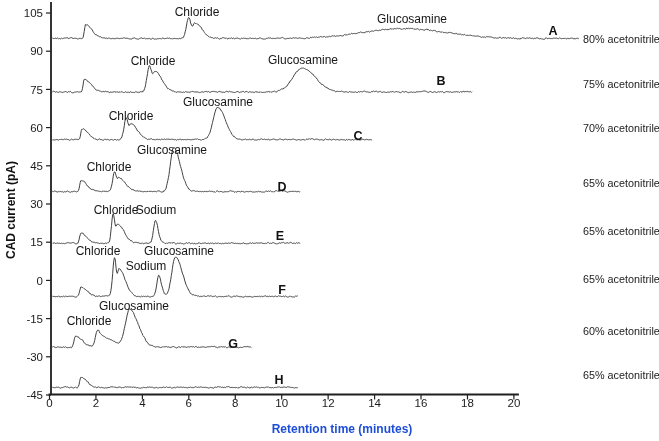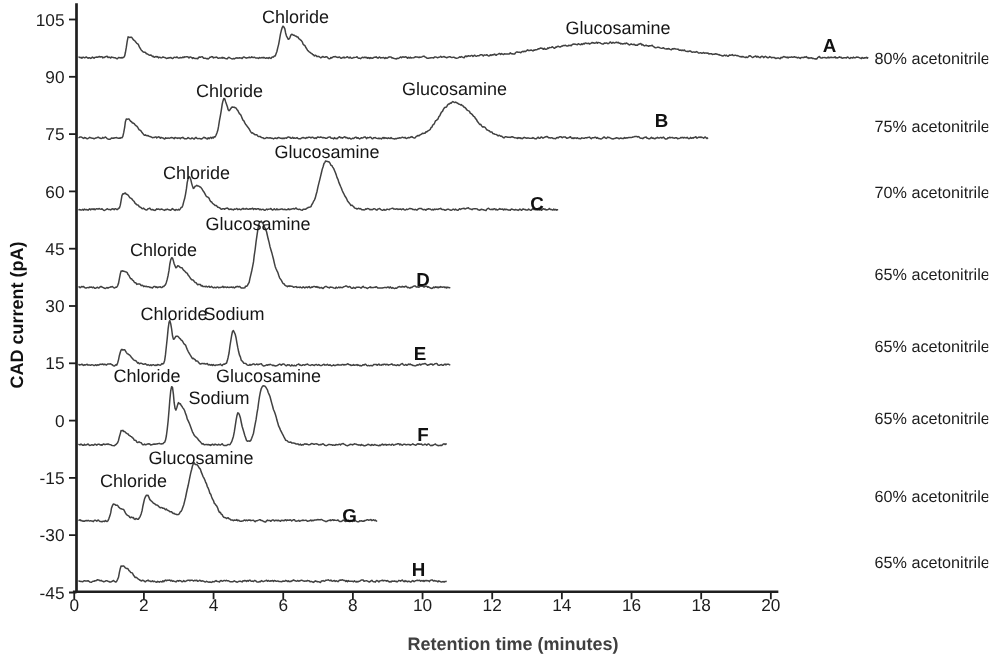--- a/index.html
+++ b/index.html
@@ -16,21 +16,21 @@
   .trace-letter{font-size:12.5px;font-weight:bold;fill:#111111;}
   .solvent-label{font-size:10.8px;fill:#1c1c1c;}
   .y-title{
     position:absolute;left:11px;top:210px;
     transform:translate(-50%,-50%) rotate(-90deg);
     font-size:12px;font-weight:bold;color:#111;white-space:nowrap;
   }
   .x-title{
     position:absolute;left:342px;top:429px;
     transform:translate(-50%,-50%);
-    font-size:12px;font-weight:bold;color:#404040;white-space:nowrap;
+    font-size:12px;font-weight:bold;color:#1d4ed8;white-space:nowrap;
   }
 </style>
 </head>
 <body>
 
 <div class="fig">
   <svg id="chart-svg" width="659" height="441" viewBox="0 0 659 441">
       <path d="M 51 3 L 51 394.5 M 49.5 394.5 L 518 394.5" class="axis-line"></path>
       <line x1="46" y1="395" x2="51" y2="395" class="tick"></line>
       <text x="43" y="395" dy="0.36em" text-anchor="end" class="tick-label">-45</text>

